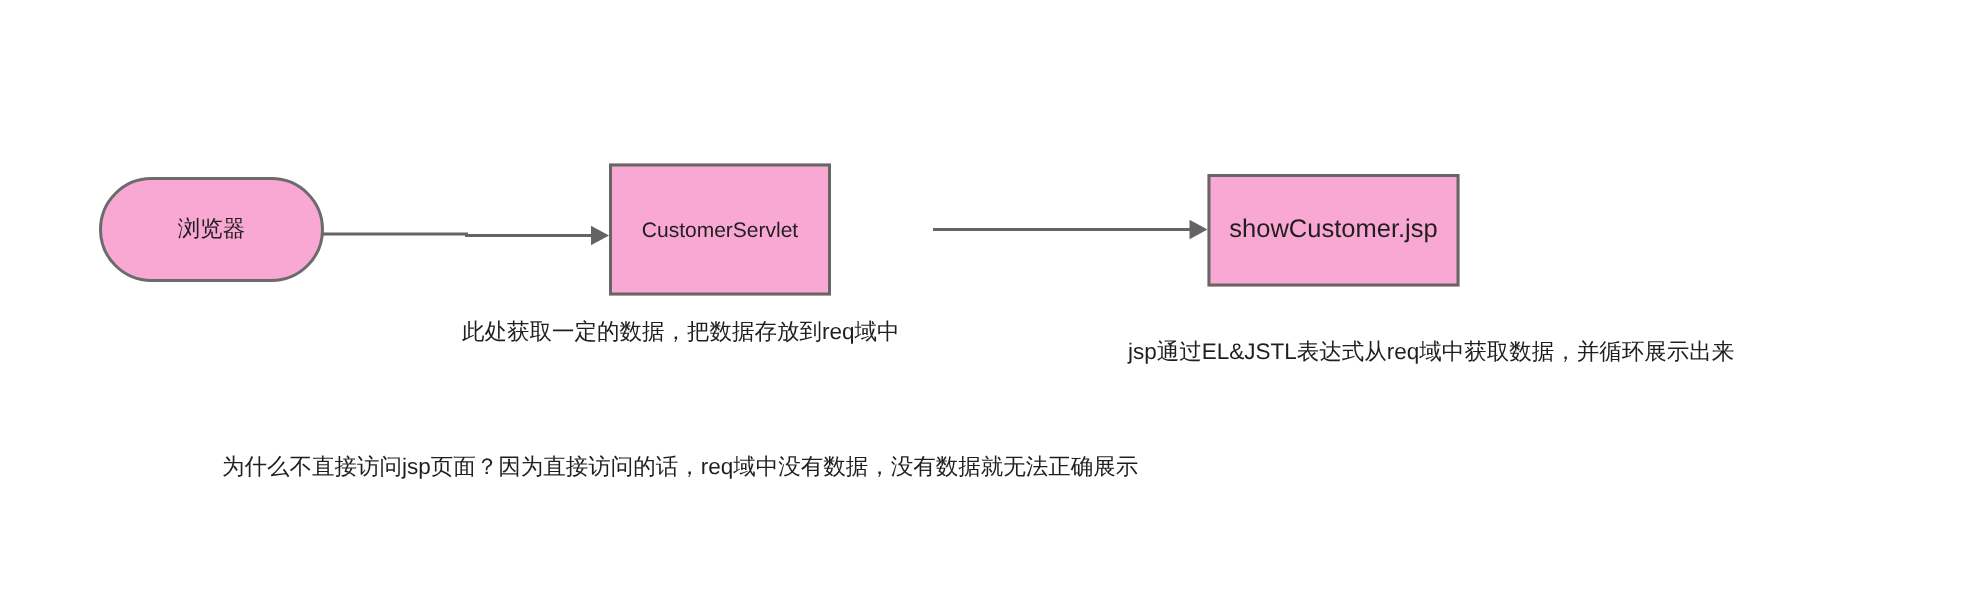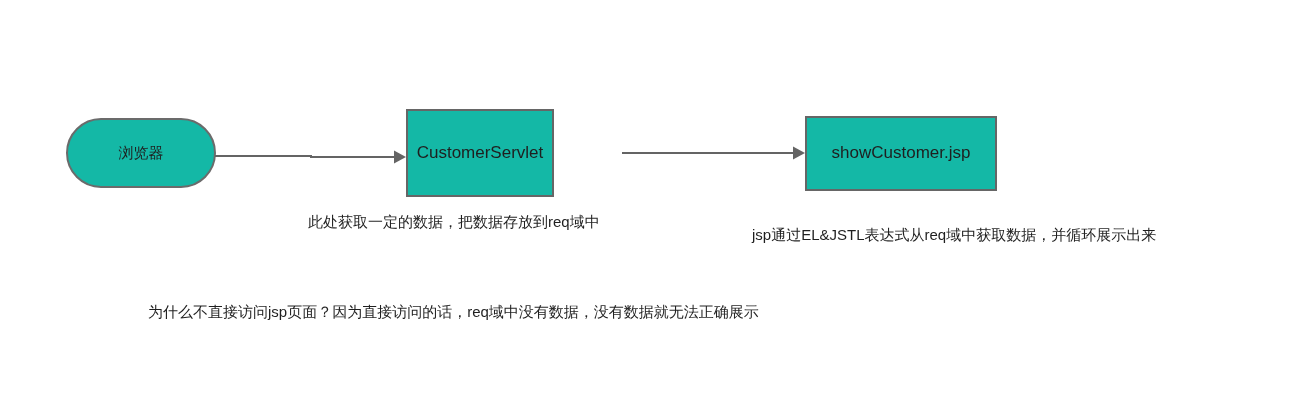--- a/index.html
+++ b/index.html
@@ -18,21 +18,21 @@
     width: 1308px;
     height: 403px;
     background: #ffffff;
     overflow: hidden;
   }
 
   
   .node {
     position: absolute;
     box-sizing: border-box;
-    background: #14b8a6;
+    background: #f9a8d4;
     border: 2px solid #666666;
     display: flex;
     align-items: center;
     justify-content: center;
     text-align: center;
     color: #1f1f1f;
     line-height: 1.2;
     white-space: nowrap;
   }
   .node.stadium {
@@ -49,26 +49,26 @@
     top: 118px;
     width: 150px;
     height: 70px;
     font-size: 15px;
   }
   #node-servlet {
     left: 406px;
     top: 109px;
     width: 148px;
     height: 88px;
-    font-size: 17px;
+    font-size: 14px;
   }
   #node-jsp {
     left: 805px;
     top: 116px;
-    width: 192px;
+    width: 168px;
     height: 75px;
     font-size: 17px;
   }
 
   
   .arrow {
     position: absolute;
     pointer-events: none;
   }
   .arrow svg {

